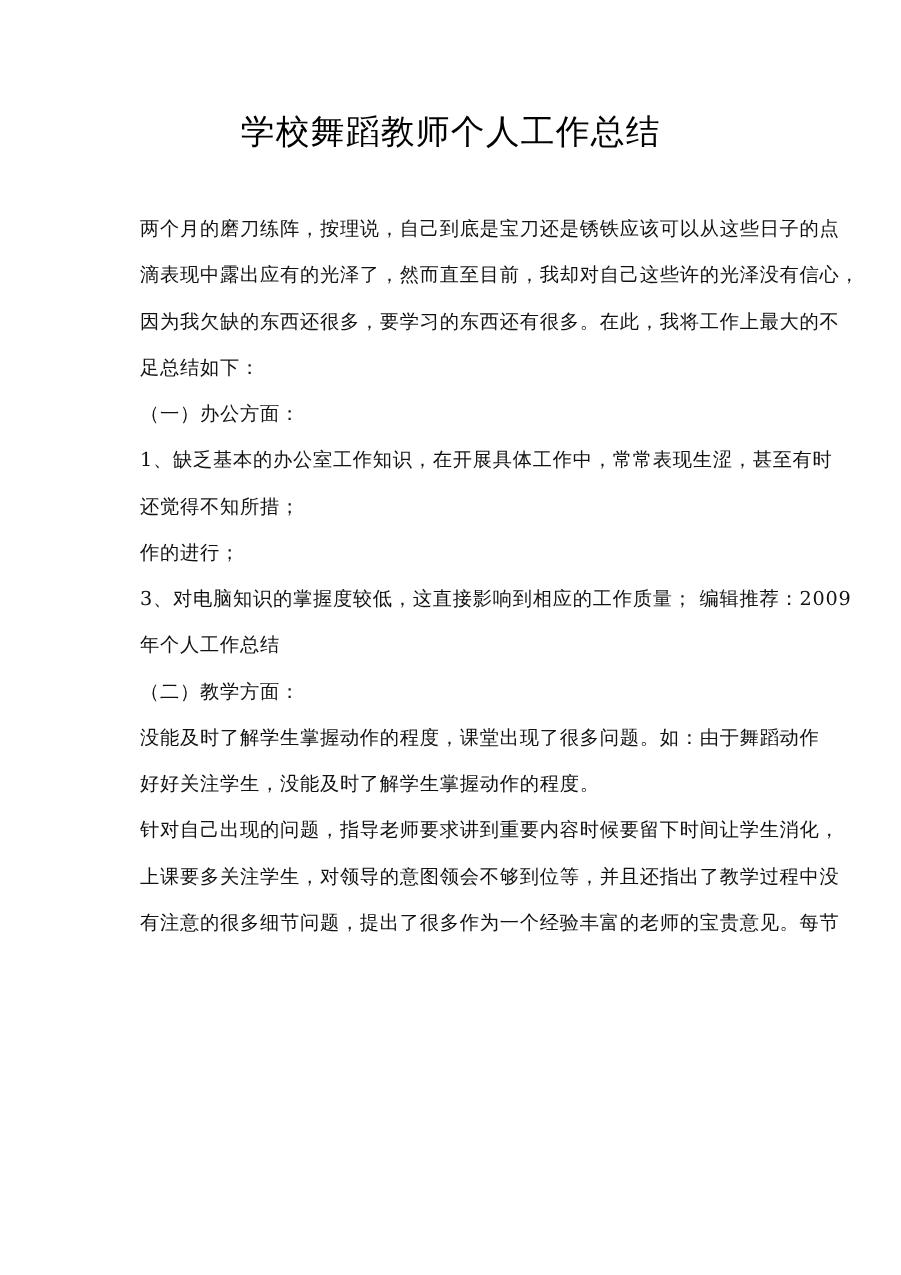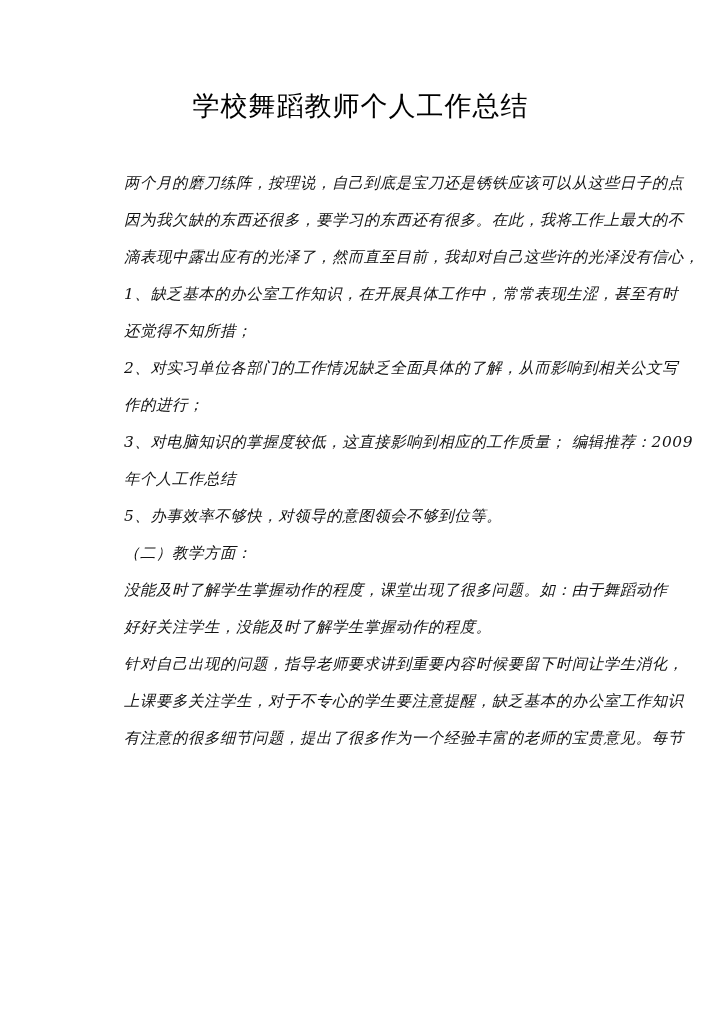--- a/index.html
+++ b/index.html
@@ -31,24 +31,23 @@
       text-align: center;
       font-size: 27px;
       line-height: 40px;
       font-weight: normal;
       letter-spacing: 1px;
       color: #000000;
       margin: 0;
     }
     .body {
       position: absolute;
-      left: 124px;
+      left: 112px;
       top: 165px;
       width: 504px;
-      font-style: italic;
     }
     .line {
       height: 37px;
       line-height: 37px;
       font-size: 15.4px;
       white-space: nowrap;
       letter-spacing: 0.6px;
       color: #111111;
     }
     .line.justify {
@@ -57,29 +56,29 @@
     }
   </style>
 </head>
 <body>
 
 <div class="page">
   <h1 class="title">学校舞蹈教师个人工作总结</h1>
 
   <div class="body">
     <div class="line justify">两个月的磨刀练阵，按理说，自己到底是宝刀还是锈铁应该可以从这些日子的点</div>
+    <div class="line justify">滴表现中露出应有的光泽了，然而直至目前，我却对自己这些许的光泽没有信心，</div>
     <div class="line justify">因为我欠缺的东西还很多，要学习的东西还有很多。在此，我将工作上最大的不</div>
-    <div class="line justify">滴表现中露出应有的光泽了，然而直至目前，我却对自己这些许的光泽没有信心，</div>
+    <div class="line">足总结如下：</div>
+    <div class="line">（一）办公方面：</div>
     <div class="line justify">1、缺乏基本的办公室工作知识，在开展具体工作中，常常表现生涩，甚至有时</div>
     <div class="line">还觉得不知所措；</div>
-    <div class="line justify">2、对实习单位各部门的工作情况缺乏全面具体的了解，从而影响到相关公文写</div>
     <div class="line">作的进行；</div>
     <div class="line justify">3、对电脑知识的掌握度较低，这直接影响到相应的工作质量； 编辑推荐：2009</div>
     <div class="line">年个人工作总结</div>
-    <div class="line">5、办事效率不够快，对领导的意图领会不够到位等。</div>
     <div class="line">（二）教学方面：</div>
     <div class="line justify">没能及时了解学生掌握动作的程度，课堂出现了很多问题。如：由于舞蹈动作</div>
     <div class="line">好好关注学生，没能及时了解学生掌握动作的程度。</div>
     <div class="line justify">针对自己出现的问题，指导老师要求讲到重要内容时候要留下时间让学生消化，</div>
-    <div class="line justify">上课要多关注学生，对于不专心的学生要注意提醒，缺乏基本的办公室工作知识</div>
+    <div class="line justify">上课要多关注学生，对领导的意图领会不够到位等，并且还指出了教学过程中没</div>
     <div class="line justify">有注意的很多细节问题，提出了很多作为一个经验丰富的老师的宝贵意见。每节</div>
   </div>
 </div>
 
 </body></html>

